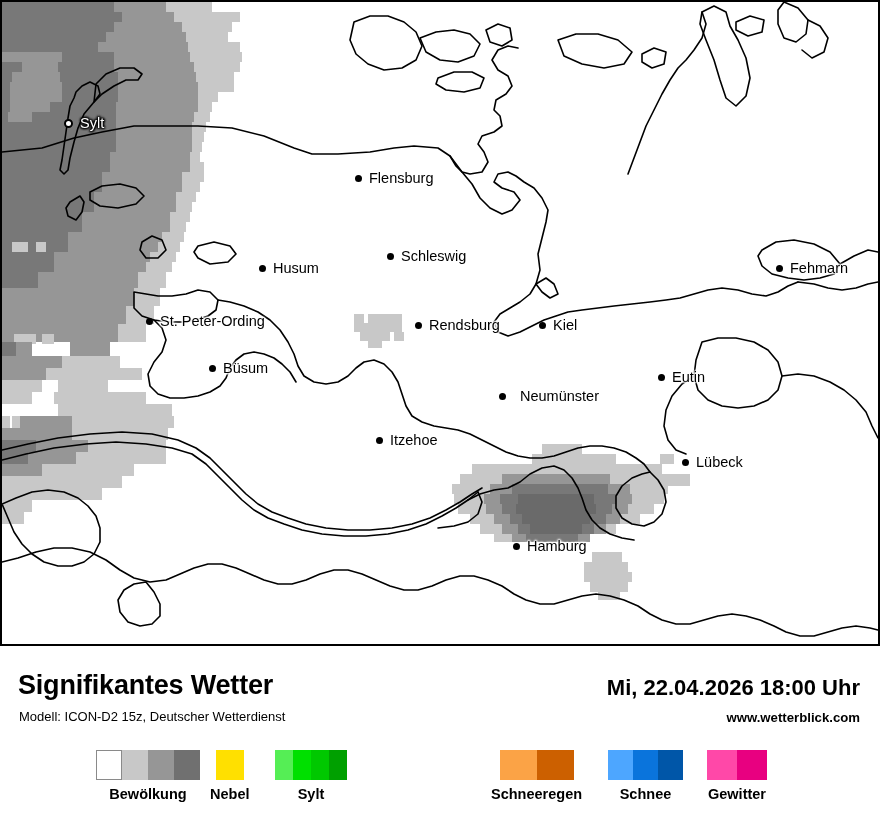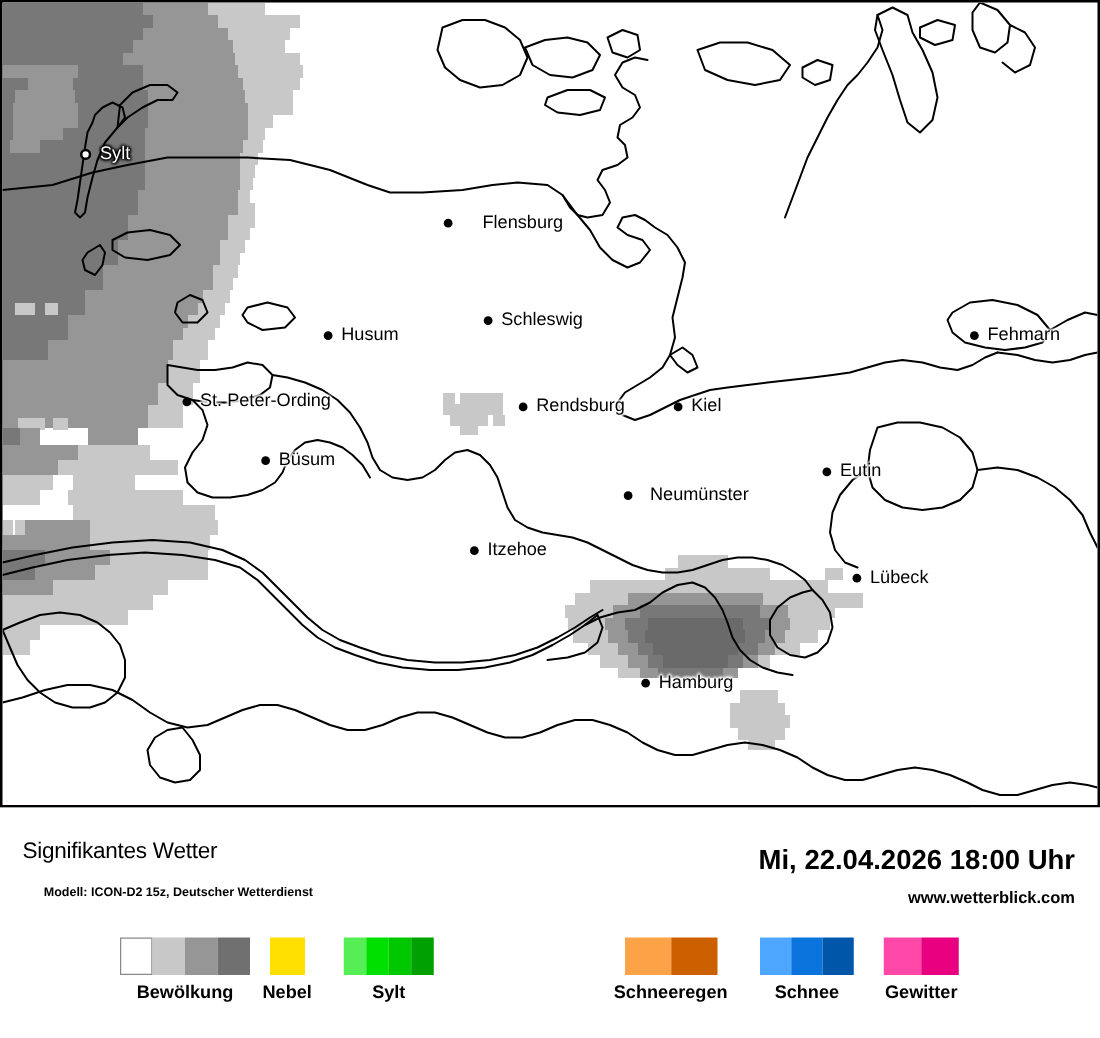--- a/index.html
+++ b/index.html
@@ -13,22 +13,22 @@
 
   .city{position:absolute;display:flex;align-items:center;white-space:nowrap;}
   .city .dot{width:7px;height:7px;border-radius:50%;background:#000;flex:0 0 auto;}
   .city .nm{font-size:14.5px;color:#000;margin-left:7px;line-height:1;
             text-shadow:0 0 3px #fff,0 0 3px #fff,0 0 2px #fff,1px 0 2px #fff,-1px 0 2px #fff,0 1px 2px #fff,0 -1px 2px #fff;}
   .city.hollow .dot{background:#fff;border:2px solid #000;width:5px;height:5px;}
   .city.white .nm{color:#fff;text-shadow:0 0 3px #000,0 0 3px #000,1px 1px 2px #000,-1px -1px 2px #000,1px -1px 2px #000,-1px 1px 2px #000;}
 
   
   #footer{position:absolute;left:0;top:646px;width:880px;height:184px;background:#fff;}
-  #title{position:absolute;left:18px;top:24px;font-size:18px;font-weight:normal;color:#000;letter-spacing:-0.2px;}
-  #subtitle{position:absolute;left:19px;top:63px;font-size:10px;font-weight:bold;color:#000;margin-left:16px;}
+  #title{position:absolute;left:18px;top:24px;font-size:27px;font-weight:bold;color:#000;letter-spacing:-0.2px;}
+  #subtitle{position:absolute;left:19px;top:63px;font-size:13px;font-weight:normal;color:#000;}
   #datetime{position:absolute;right:20px;top:29px;font-size:22px;font-weight:bold;color:#000;}
   #site{position:absolute;right:20px;top:64px;font-size:13.2px;font-weight:bold;color:#000;}
 
   #legend{position:absolute;left:0;top:104px;width:880px;height:70px;}
   .lg-group{position:absolute;top:0;display:flex;flex-direction:column;align-items:center;}
   .lg-bar{display:flex;height:30px;}
   .lg-bar span{display:block;height:30px;}
   .lg-label{margin-top:6px;font-size:14.5px;font-weight:bold;color:#000;white-space:nowrap;text-align:center;}
 </style>
 </head>
@@ -352,21 +352,21 @@
         <path d="M648 470 L656 478 L662 488 L664 500 L660 512 L652 520 L642 524 L630 522
                  L620 516 L614 506 L614 494 L620 484 L630 476 L640 472 Z"></path>
       </g>
     </svg>
 
     <div>
       <div class="city hollow white" style="left:62px;top:114px;">
         <span class="dot"></span>
         <span class="nm">Sylt</span>
       </div>
-      <div class="city" style="left:353px;top:169px;gap:17px;">
+      <div class="city" style="left:353px;top:169px;">
         <span class="dot"></span>
         <span class="nm">Flensburg</span>
       </div>
       <div class="city" style="left:385px;top:247px;">
         <span class="dot"></span>
         <span class="nm">Schleswig</span>
       </div>
       <div class="city" style="left:257px;top:259px;justify-content:center;">
         <span class="dot"></span>
         <span class="nm">Husum</span>

